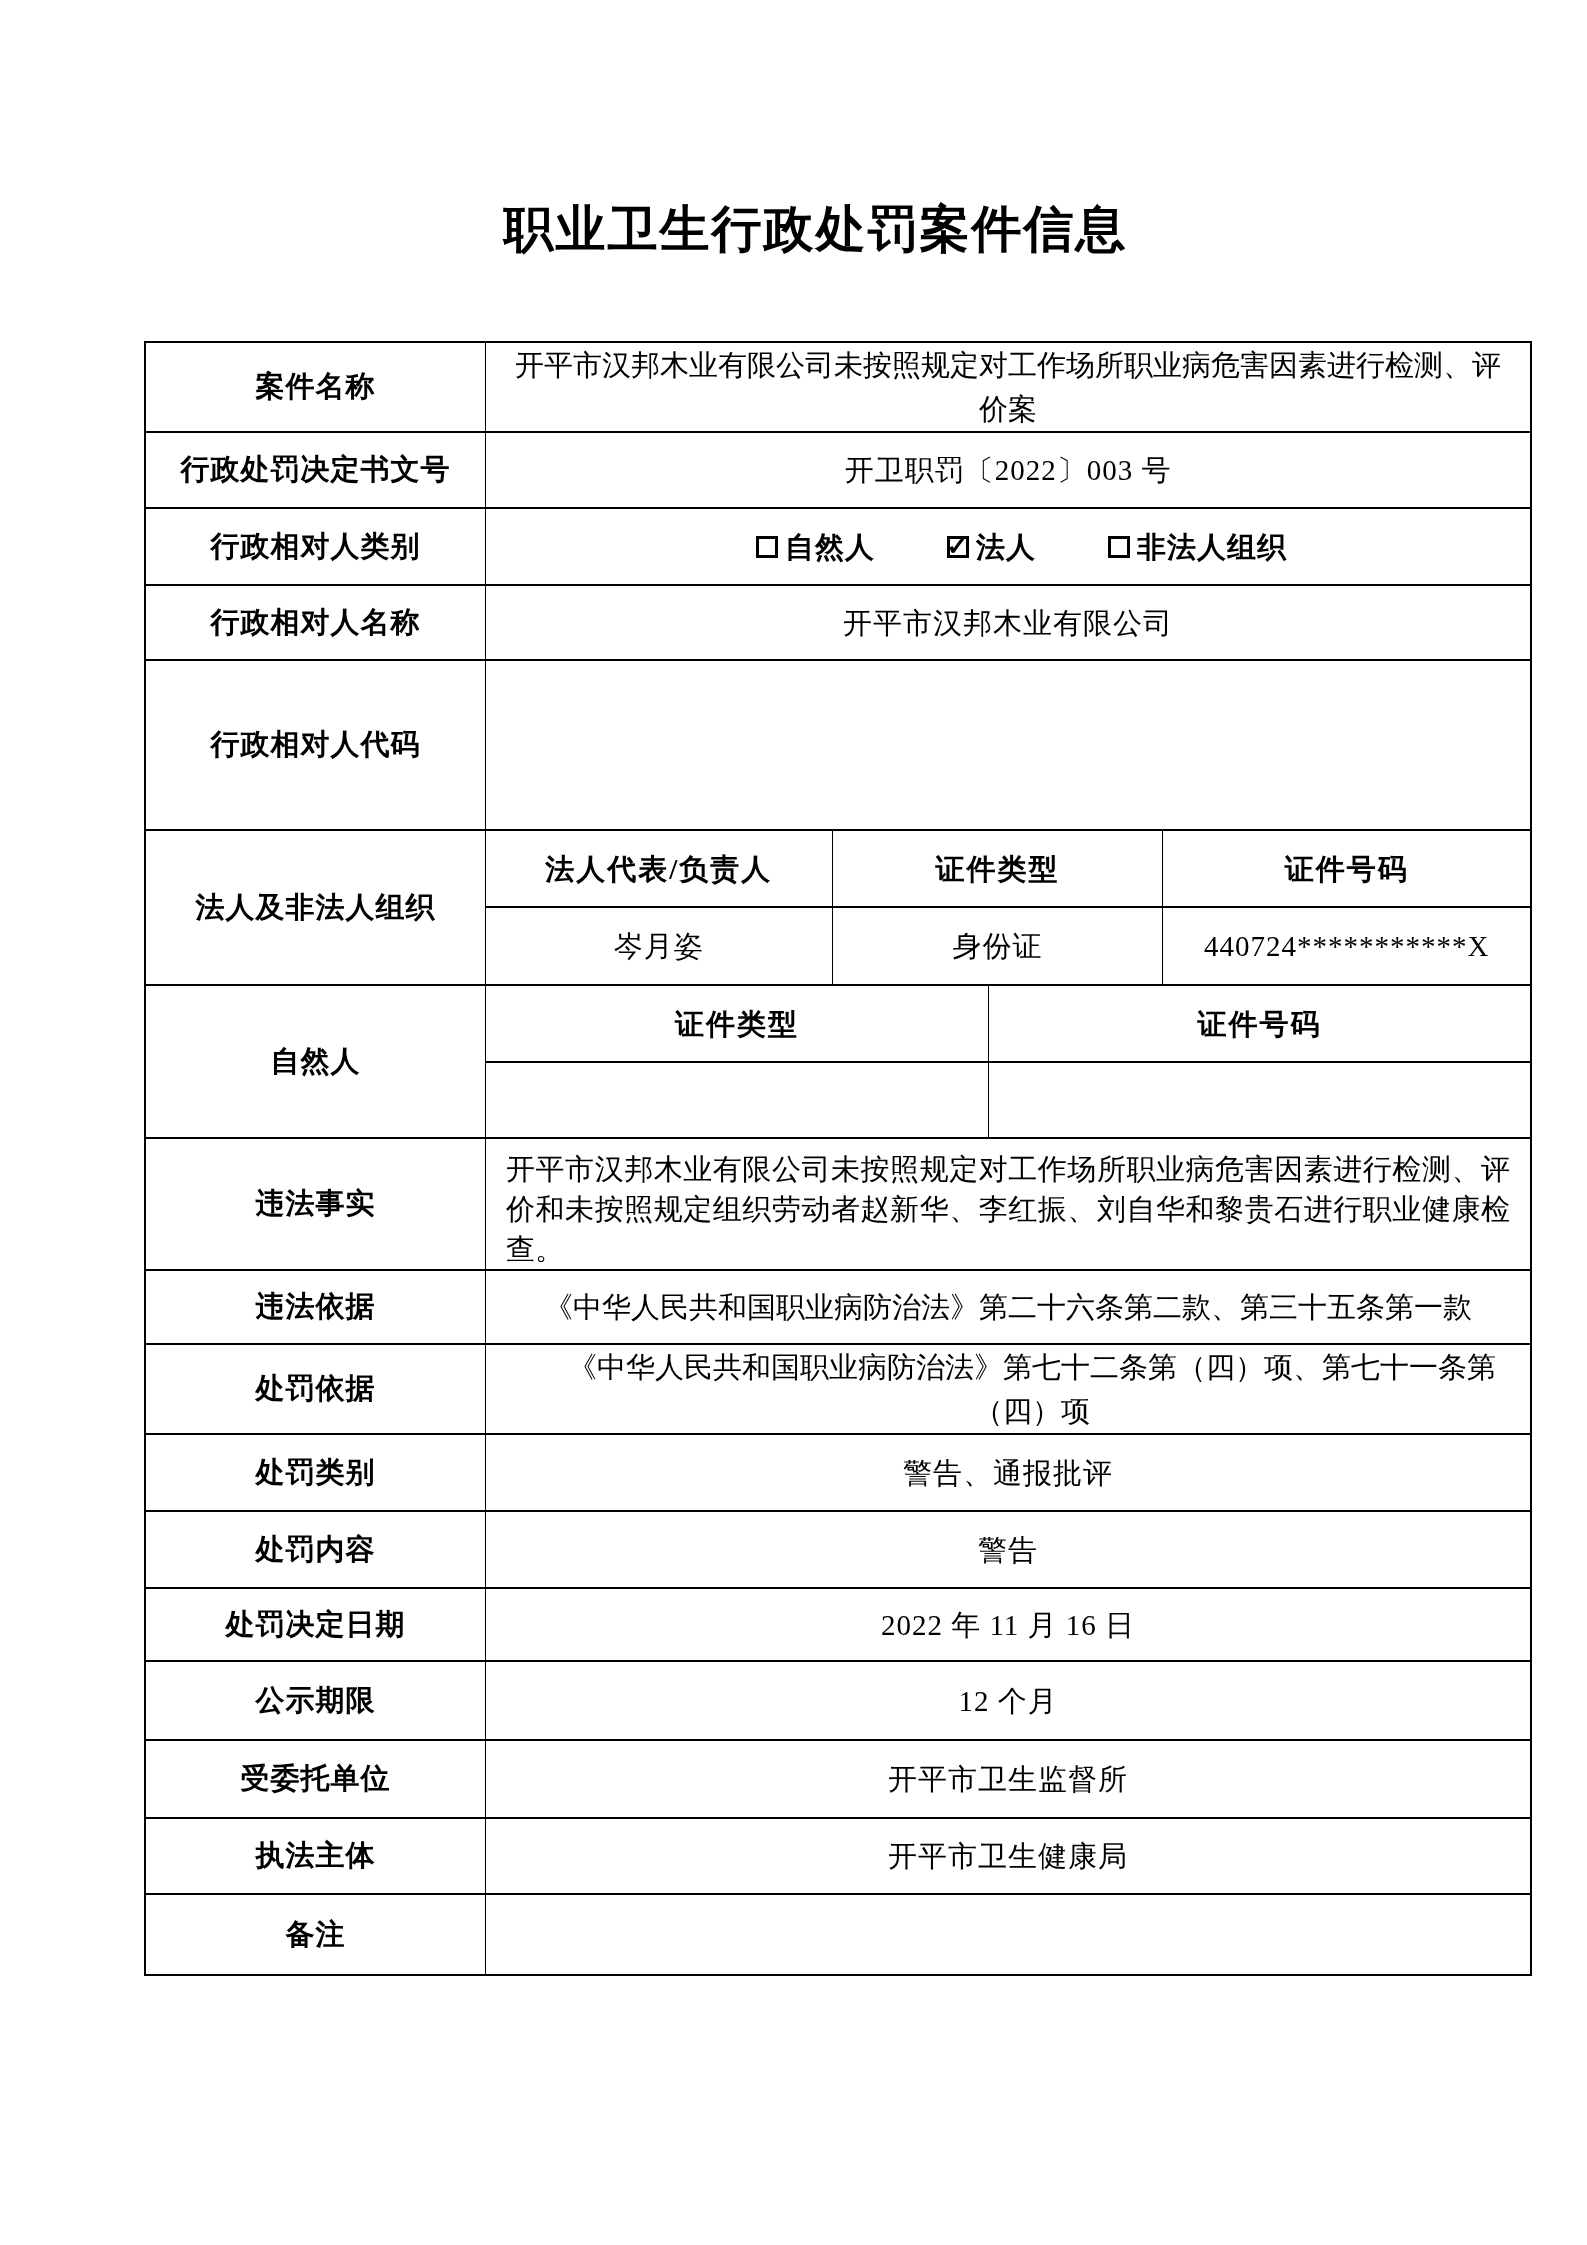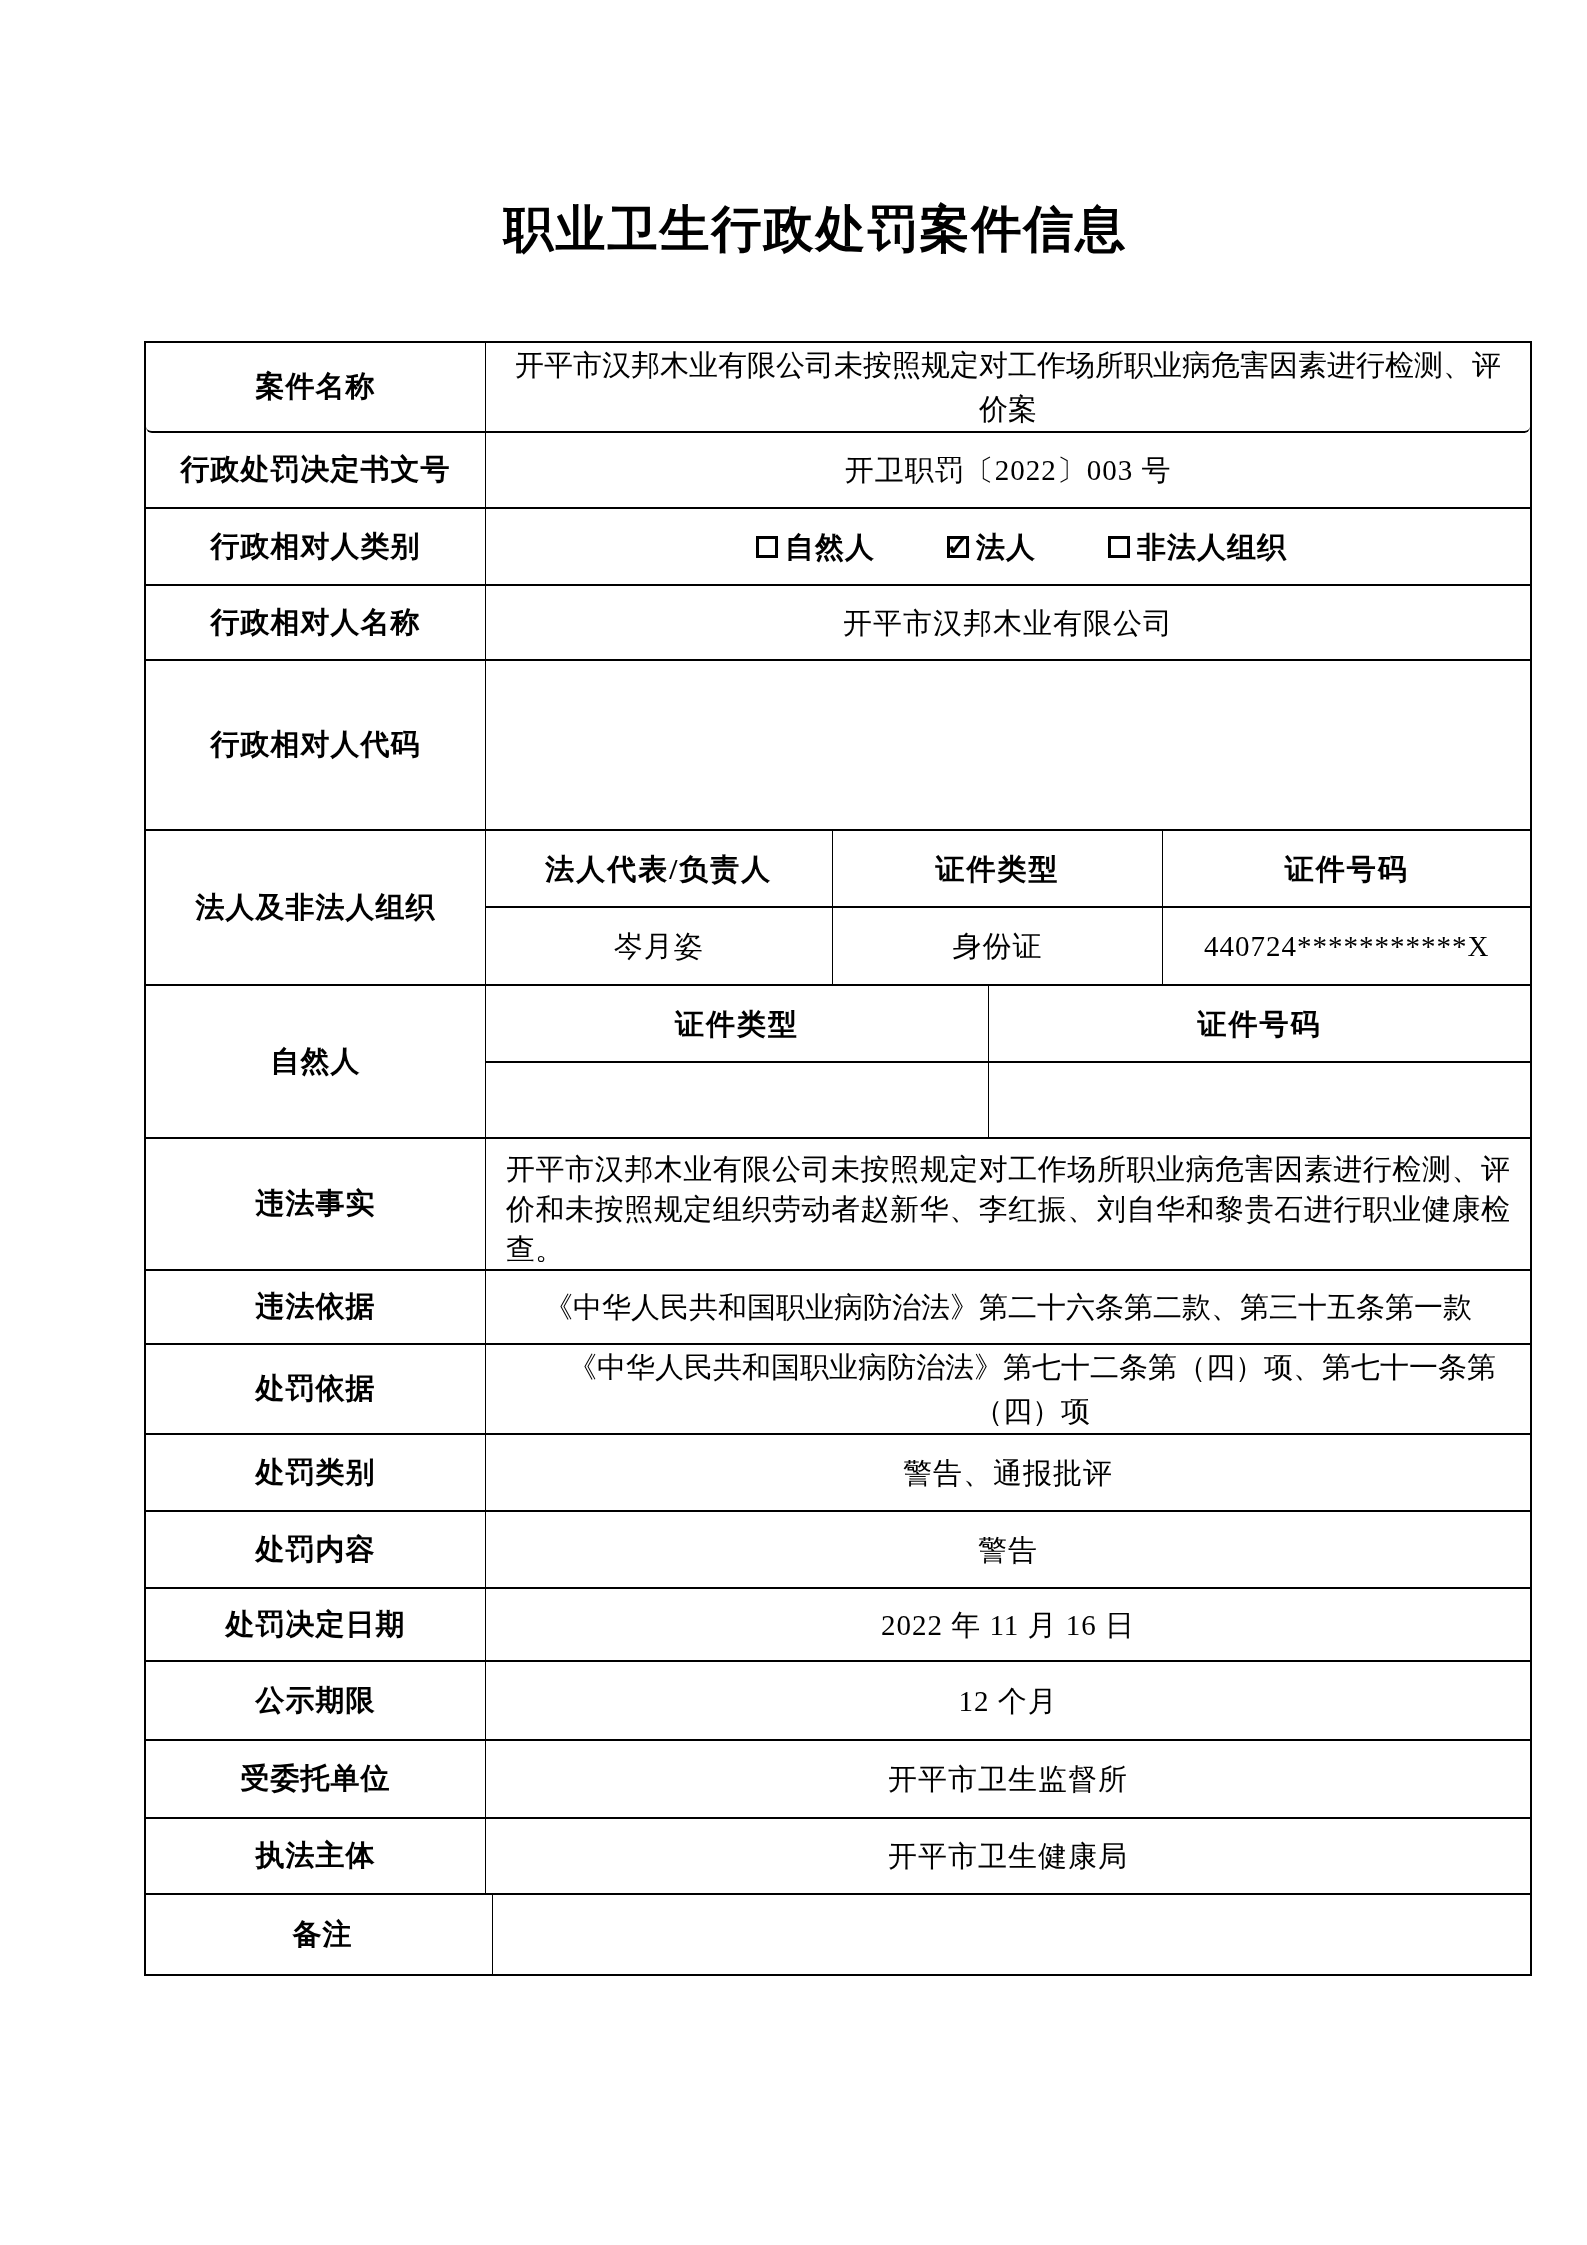--- a/index.html
+++ b/index.html
@@ -27,21 +27,21 @@
     letter-spacing: 2px;
   }
 
   .tbl {
     width: 1388px;
     margin: 83px 0 0 100px;
     border: 2px solid #000;
   }
 
   .r { display: flex; border-bottom: 2px solid #000; }
-  .r:last-child { border-bottom: none; margin-left: 7px; }
+  .r:last-child { border-bottom: none; }
 
   .lbl {
     flex: 0 0 340px;
     width: 340px;
     border-right: 1px solid #000;
     display: flex;
     align-items: center;
     justify-content: center;
     text-align: center;
     font-weight: bold;
@@ -66,21 +66,21 @@
     display: block;
     padding-top: 10px;
   }
   .val.centerwrap {
     letter-spacing: 0;
     line-height: 44px;
   }
   .val.penalty-basis { padding: 0 12px; }
 
   
-  .h-case      { min-height: 86px; border-radius: 6px; }
+  .h-case      { min-height: 86px; }
   .h-docno     { min-height: 76px; }
   .h-cat       { min-height: 77px; gap: 27px; }
   .h-name      { min-height: 75px; }
   .h-codes     { min-height: 170px; }
   .h-legal     { min-height: 155px; }
   .h-natural   { min-height: 153px; }
   .h-facts     { min-height: 130px; }
   .h-vbasis    { min-height: 74px; }
   .h-pbasis    { min-height: 86px; gap: 48px; }
   .h-pcat      { min-height: 77px; }

